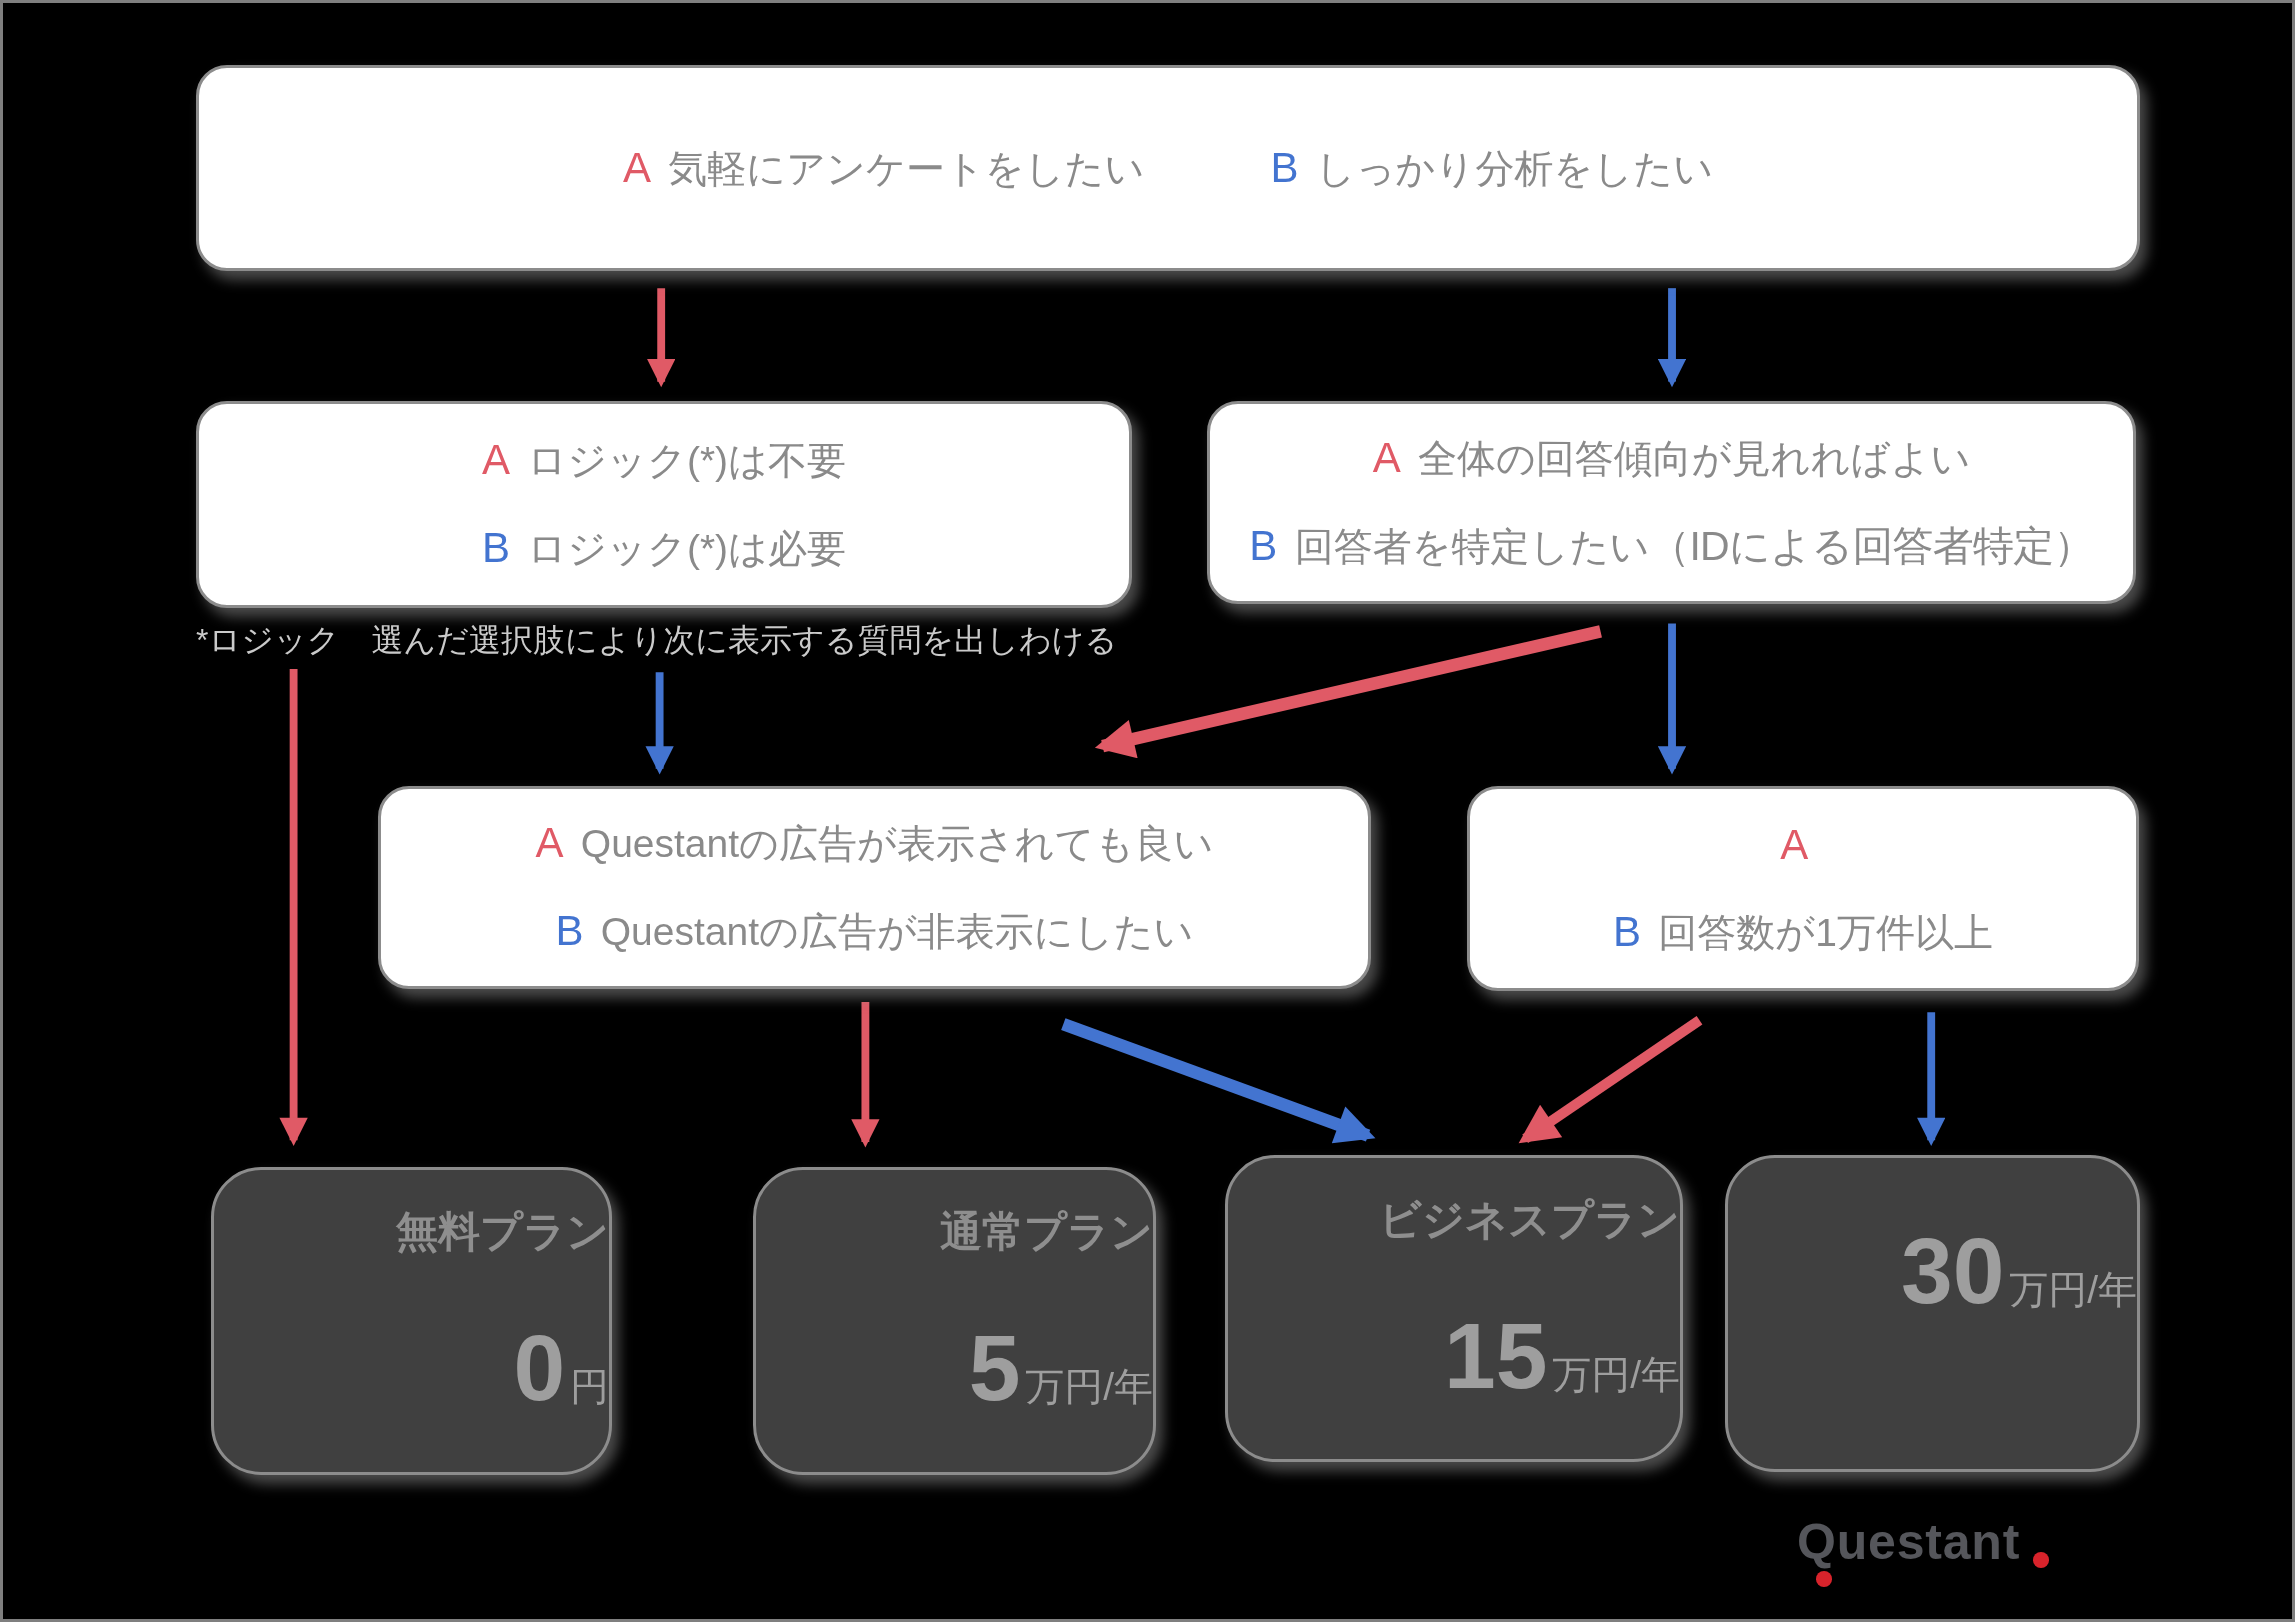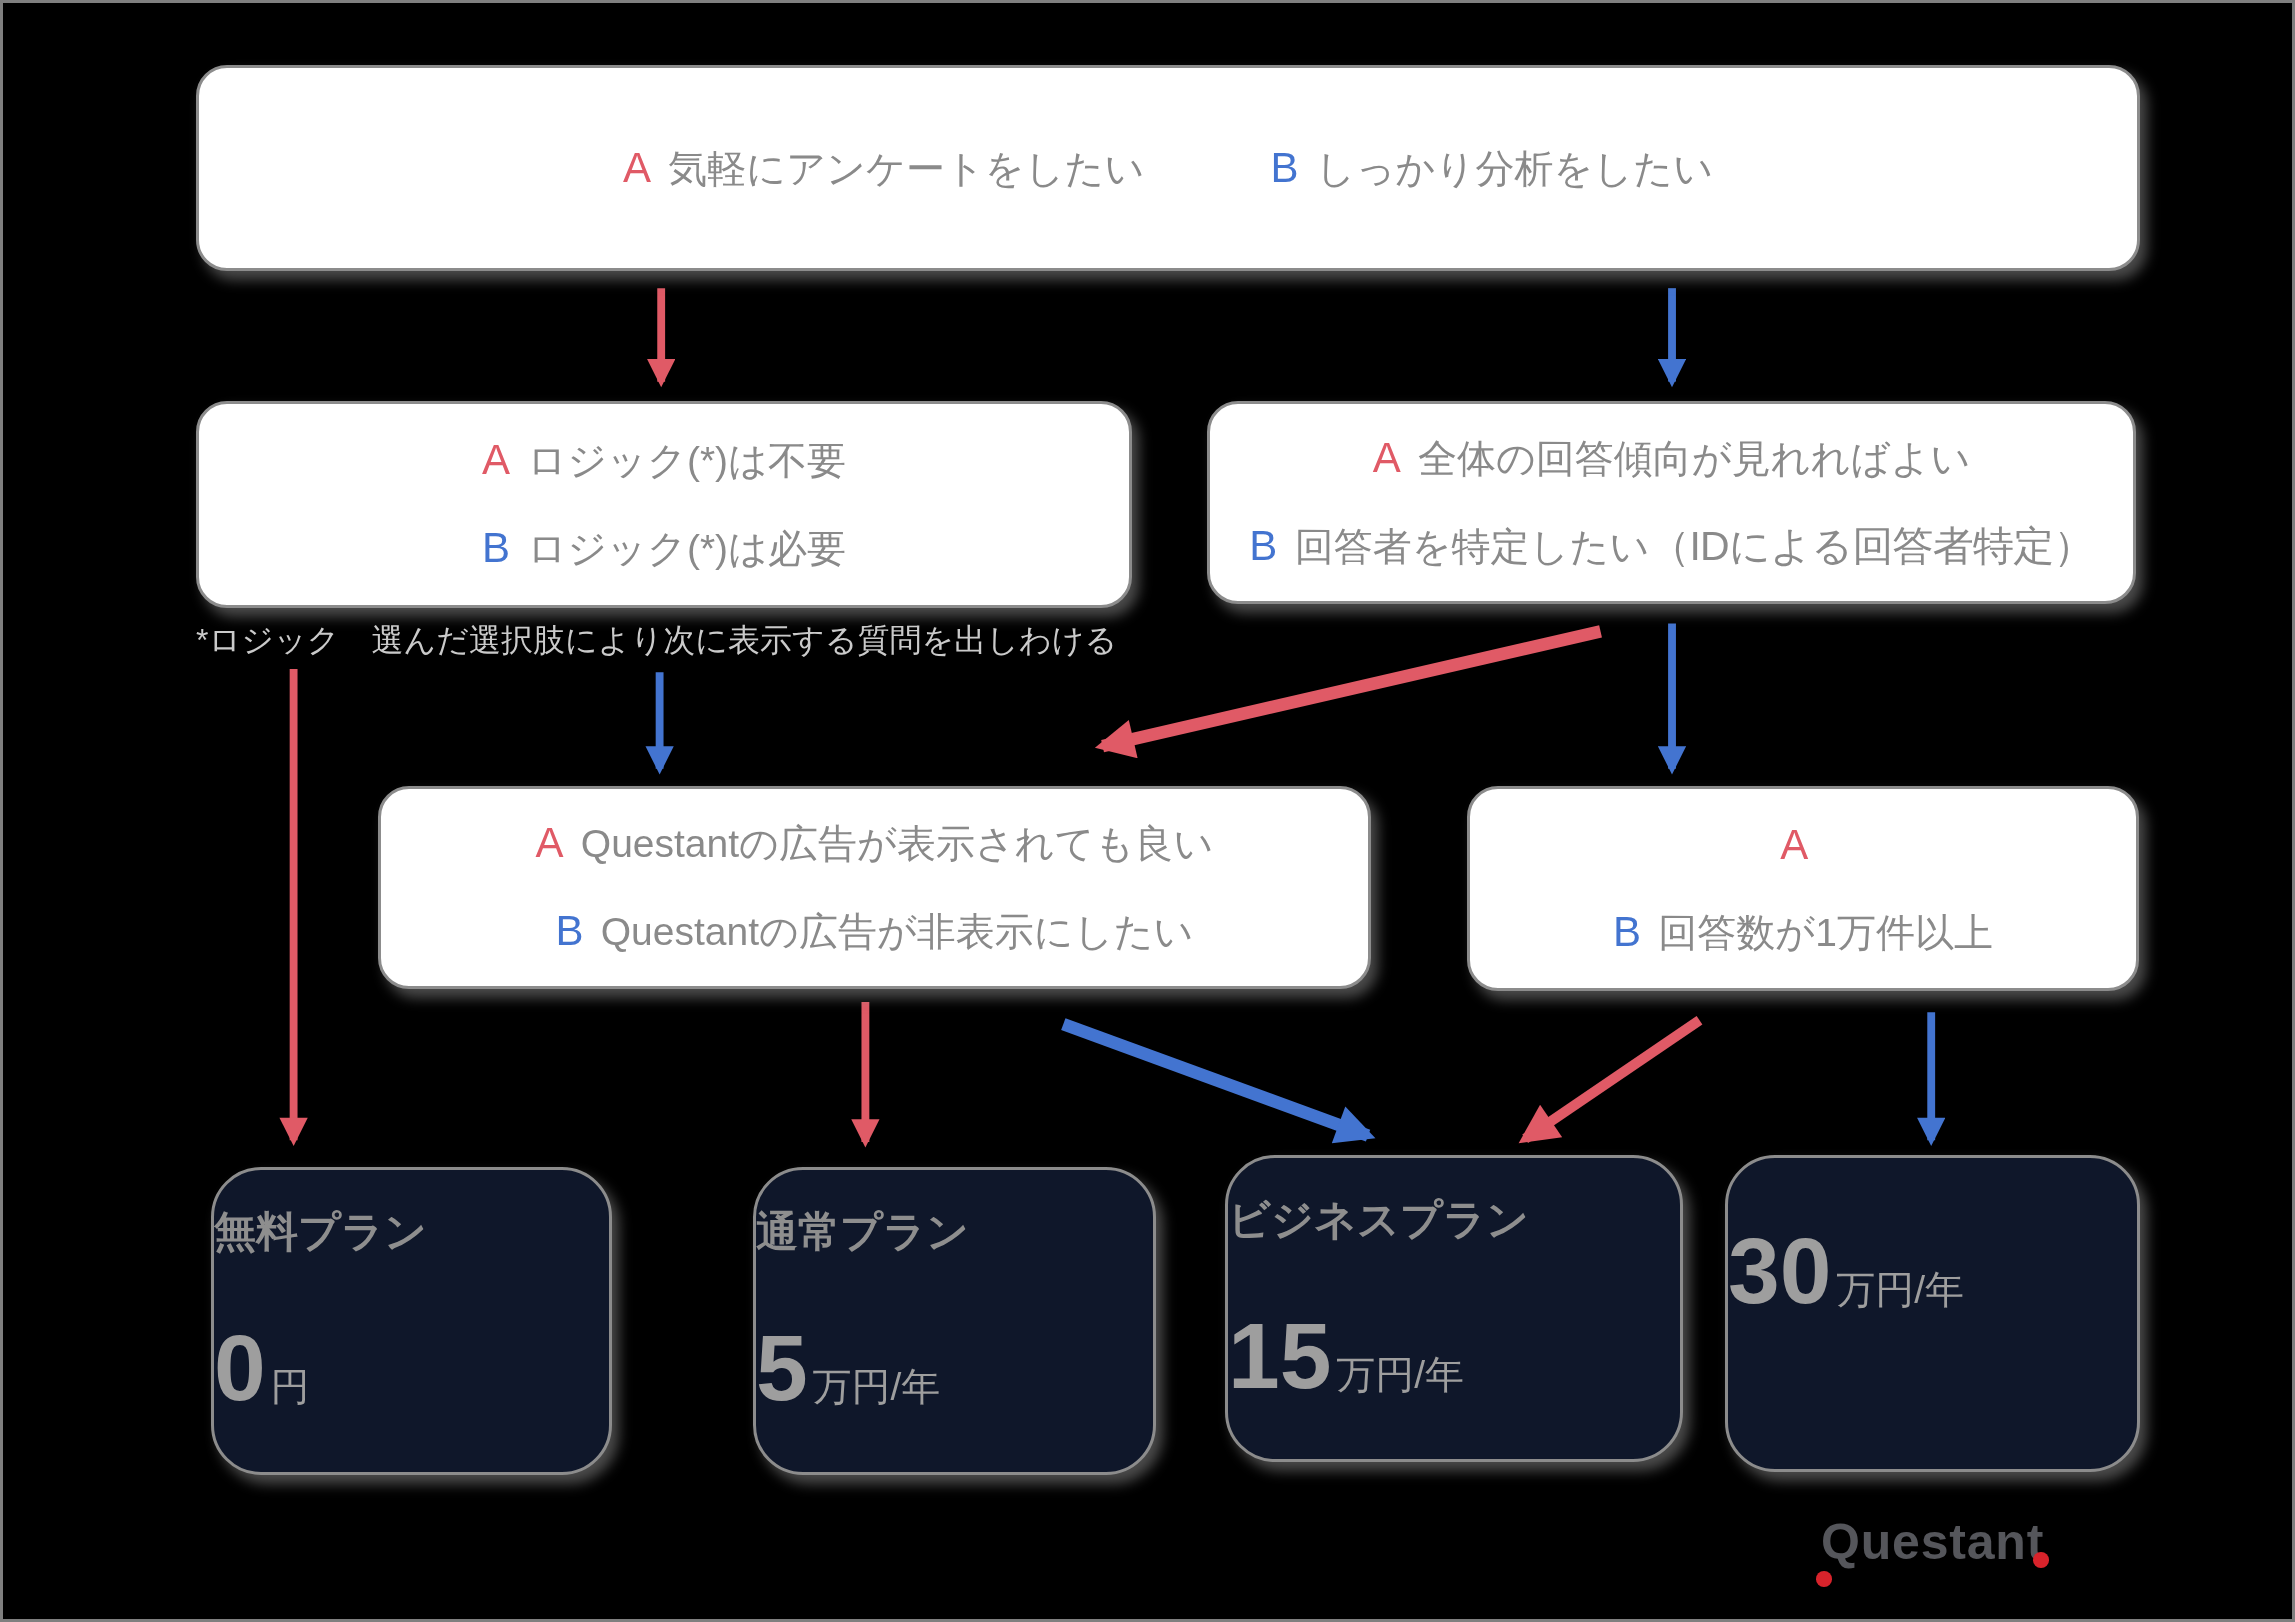--- a/index.html
+++ b/index.html
@@ -40,38 +40,38 @@
   .node-ads{left:375px;top:783px;width:993px;height:203px;}
   .node-responses{left:1464px;top:783px;width:672px;height:205px;}
 
   .footnote{
     position:absolute;left:193px;top:619px;
     color:#CACACA;font-size:32px;line-height:36px;white-space:nowrap;
   }
 
   .plan{
     position:absolute;
-    background:#0f172a;border:3.1px solid #8C8C8C;border-radius:50px;
+    background:#404040;border:3.1px solid #8C8C8C;border-radius:50px;
     box-shadow:7px 8.6px 12.6px rgba(150,150,150,.5);
-    display:flex;flex-direction:column;align-items:flex-start;
+    display:flex;flex-direction:column;align-items:flex-end;
     box-sizing:border-box;
   }
   .plan-free{left:208px;top:1164px;width:401px;height:308px;}
   .plan-standard{left:709px;top:1164px;width:403px;height:308px;margin-left:41px;}
   .plan-business{left:1222px;top:1152px;width:458px;height:307px;}
   .plan-premium{left:1722px;top:1152px;width:415px;height:317px;}
   .plan-name{margin-top:38px;font-size:42px;font-weight:bold;color:#8E8E8E;line-height:47px;white-space:nowrap;}
   .plan-price{margin-top:66px;display:flex;align-items:baseline;color:#9E9E9E;white-space:nowrap;}
   .plan-price .amount{font-size:93px;font-weight:bold;line-height:94px;}
   .plan-price .unit{font-size:39px;margin-left:4.7px;}
 
   .logo{position:absolute;left:1794px;top:1516px;width:283px;height:86px;}
   .logo-text{
     display:block;font-size:50px;font-weight:bold;line-height:47px;
-    color:#55565B;letter-spacing:0.8px;white-space:nowrap;margin-left:24px;
+    color:#55565B;letter-spacing:0.8px;white-space:nowrap;
   }
   .logo-dot{position:absolute;width:15.7px;height:15.7px;border-radius:50%;background:#D8232B;}
   .logo-dot-q{left:19px;top:52px;}
   .logo-dot-t{left:236px;top:33px;}
 </style>
 </head>
 <body>
 
 <div class="canvas">
 

